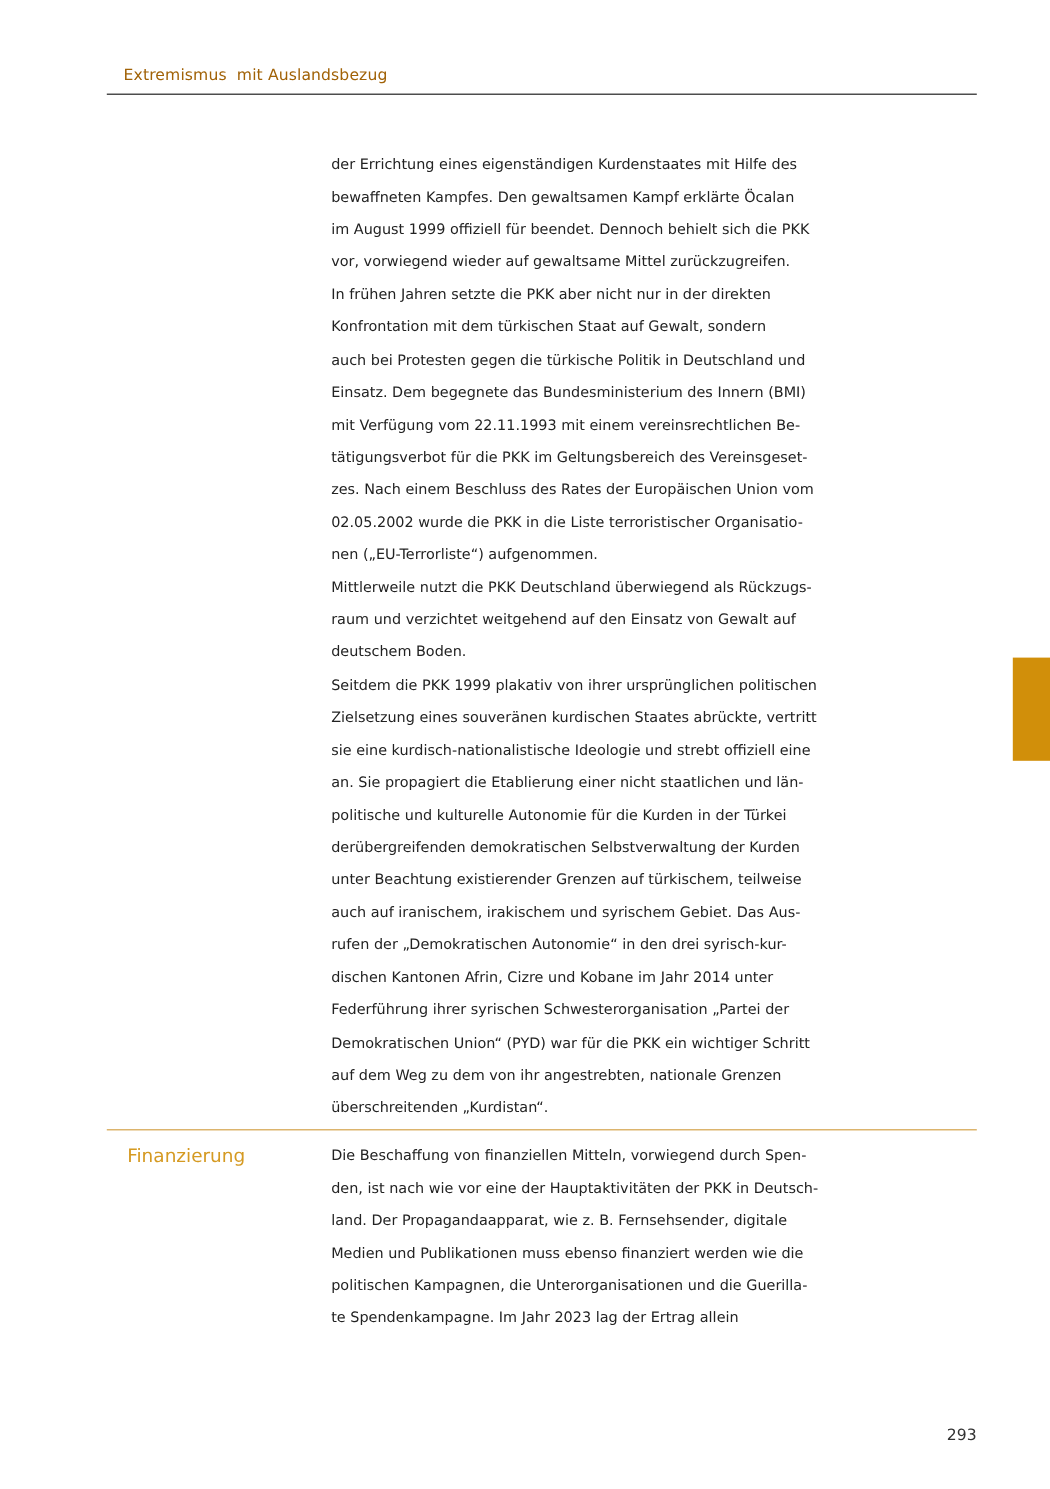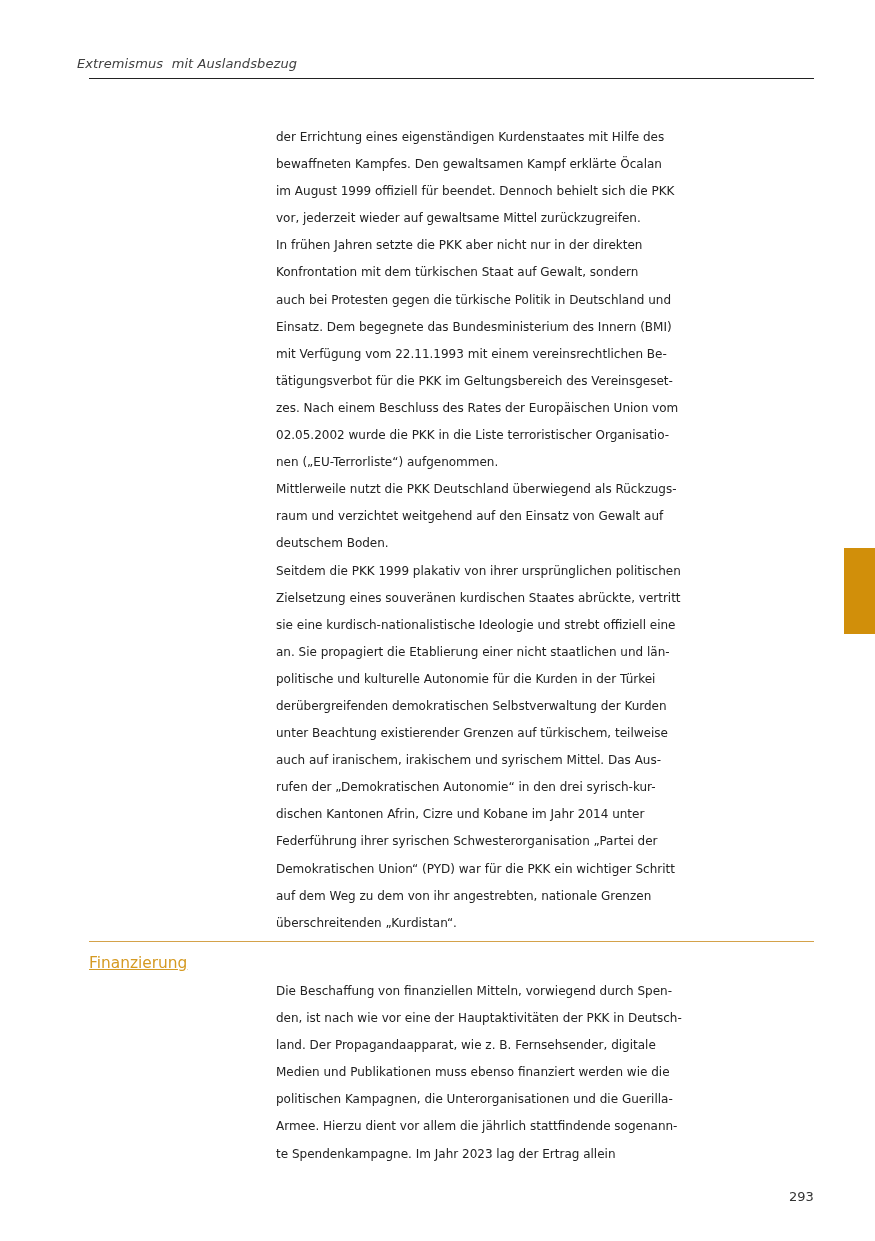--- a/index.html
+++ b/index.html
@@ -10,27 +10,26 @@
     body {
       width: 875px;
       height: 1241px;
       position: relative;
       overflow: hidden;
       font-family: "DejaVu Sans", sans-serif;
       color: #222222;
     }
     .running-head {
       position: absolute;
-      left: 77px;
+      left: 103px;
       top: 56px;
       font-size: 13px;
       letter-spacing: 0.1px;
-      color: #404040;
+      color: #a16207;
       white-space: pre;
-      font-style: italic;
     }
     .head-rule {
       position: absolute;
       left: 89px;
       top: 78px;
       width: 725px;
       height: 1px;
       background: #222;
     }
     .body-col {
@@ -49,28 +48,27 @@
     .section-rule {
       position: absolute;
       left: 89px;
       top: 941px;
       width: 725px;
       height: 1px;
       background: #d4a24a;
     }
     .side-label {
       position: absolute;
-      left: 89px;
+      left: 106px;
       top: 950px;
       font-size: 15.4px;
       line-height: 27.1px;
       color: #d59a22;
-      text-decoration: underline;
     }
-    .block2 { top: 950px; margin-top: 28px; }
+    .block2 { top: 950px; }
     .thumb-tab {
       position: absolute;
       left: 844px;
       top: 548px;
       width: 31px;
       height: 86px;
       background: #d18f0a;
     }
     .page-number {
       position: absolute;
@@ -83,58 +81,57 @@
 </head>
 <body>
 
 <div class="running-head">Extremismus  mit Auslandsbezug</div>
 <div class="head-rule"></div>
 
 <div class="body-col block1">
   <span class="line">der Errichtung eines eigenständigen Kurdenstaates mit Hilfe des</span>
   <span class="line">bewaffneten Kampfes. Den gewaltsamen Kampf erklärte Öcalan</span>
   <span class="line">im August 1999 offiziell für beendet. Dennoch behielt sich die PKK</span>
-  <span class="line">vor, jederzeit wieder auf gewaltsame Mittel zurückzugreifen.</span>
+  <span class="line">vor, vorwiegend wieder auf gewaltsame Mittel zurückzugreifen.</span>
   <span class="line">In frühen Jahren setzte die PKK aber nicht nur in der direkten</span>
   <span class="line">Konfrontation mit dem türkischen Staat auf Gewalt, sondern</span>
   <span class="line">auch bei Protesten gegen die türkische Politik in Deutschland und</span>
   <span class="line">Einsatz. Dem begegnete das Bundesministerium des Innern (BMI)</span>
   <span class="line">mit Verfügung vom 22.11.1993 mit einem vereinsrechtlichen Be-</span>
   <span class="line">tätigungsverbot für die PKK im Geltungsbereich des Vereinsgeset-</span>
   <span class="line">zes. Nach einem Beschluss des Rates der Europäischen Union vom</span>
   <span class="line">02.05.2002 wurde die PKK in die Liste terroristischer Organisatio-</span>
   <span class="line">nen („EU-Terrorliste“) aufgenommen.</span>
   <span class="line">Mittlerweile nutzt die PKK Deutschland überwiegend als Rückzugs-</span>
   <span class="line">raum und verzichtet weitgehend auf den Einsatz von Gewalt auf</span>
   <span class="line">deutschem Boden.</span>
   <span class="line">Seitdem die PKK 1999 plakativ von ihrer ursprünglichen politischen</span>
   <span class="line">Zielsetzung eines souveränen kurdischen Staates abrückte, vertritt</span>
   <span class="line">sie eine kurdisch-nationalistische Ideologie und strebt offiziell eine</span>
   <span class="line">an. Sie propagiert die Etablierung einer nicht staatlichen und län-</span>
   <span class="line">politische und kulturelle Autonomie für die Kurden in der Türkei</span>
   <span class="line">derübergreifenden demokratischen Selbstverwaltung der Kurden</span>
   <span class="line">unter Beachtung existierender Grenzen auf türkischem, teilweise</span>
-  <span class="line">auch auf iranischem, irakischem und syrischem Mittel. Das Aus-</span>
+  <span class="line">auch auf iranischem, irakischem und syrischem Gebiet. Das Aus-</span>
   <span class="line">rufen der „Demokratischen Autonomie“ in den drei syrisch-kur-</span>
   <span class="line">dischen Kantonen Afrin, Cizre und Kobane im Jahr 2014 unter</span>
   <span class="line">Federführung ihrer syrischen Schwesterorganisation „Partei der</span>
   <span class="line">Demokratischen Union“ (PYD) war für die PKK ein wichtiger Schritt</span>
   <span class="line">auf dem Weg zu dem von ihr angestrebten, nationale Grenzen</span>
   <span class="line">überschreitenden „Kurdistan“.</span>
 </div>
 
 <div class="section-rule"></div>
 
 <div class="side-label">Finanzierung</div>
 
 <div class="body-col block2">
   <span class="line">Die Beschaffung von finanziellen Mitteln, vorwiegend durch Spen-</span>
   <span class="line">den, ist nach wie vor eine der Hauptaktivitäten der PKK in Deutsch-</span>
   <span class="line">land. Der Propagandaapparat, wie z. B. Fernsehsender, digitale</span>
   <span class="line">Medien und Publikationen muss ebenso finanziert werden wie die</span>
   <span class="line">politischen Kampagnen, die Unterorganisationen und die Guerilla-</span>
-  <span class="line">Armee. Hierzu dient vor allem die jährlich stattfindende sogenann-</span>
   <span class="line">te Spendenkampagne. Im Jahr 2023 lag der Ertrag allein</span>
 </div>
 
 <div class="thumb-tab"></div>
 
 <div class="page-number">293</div>
 
 </body></html>

